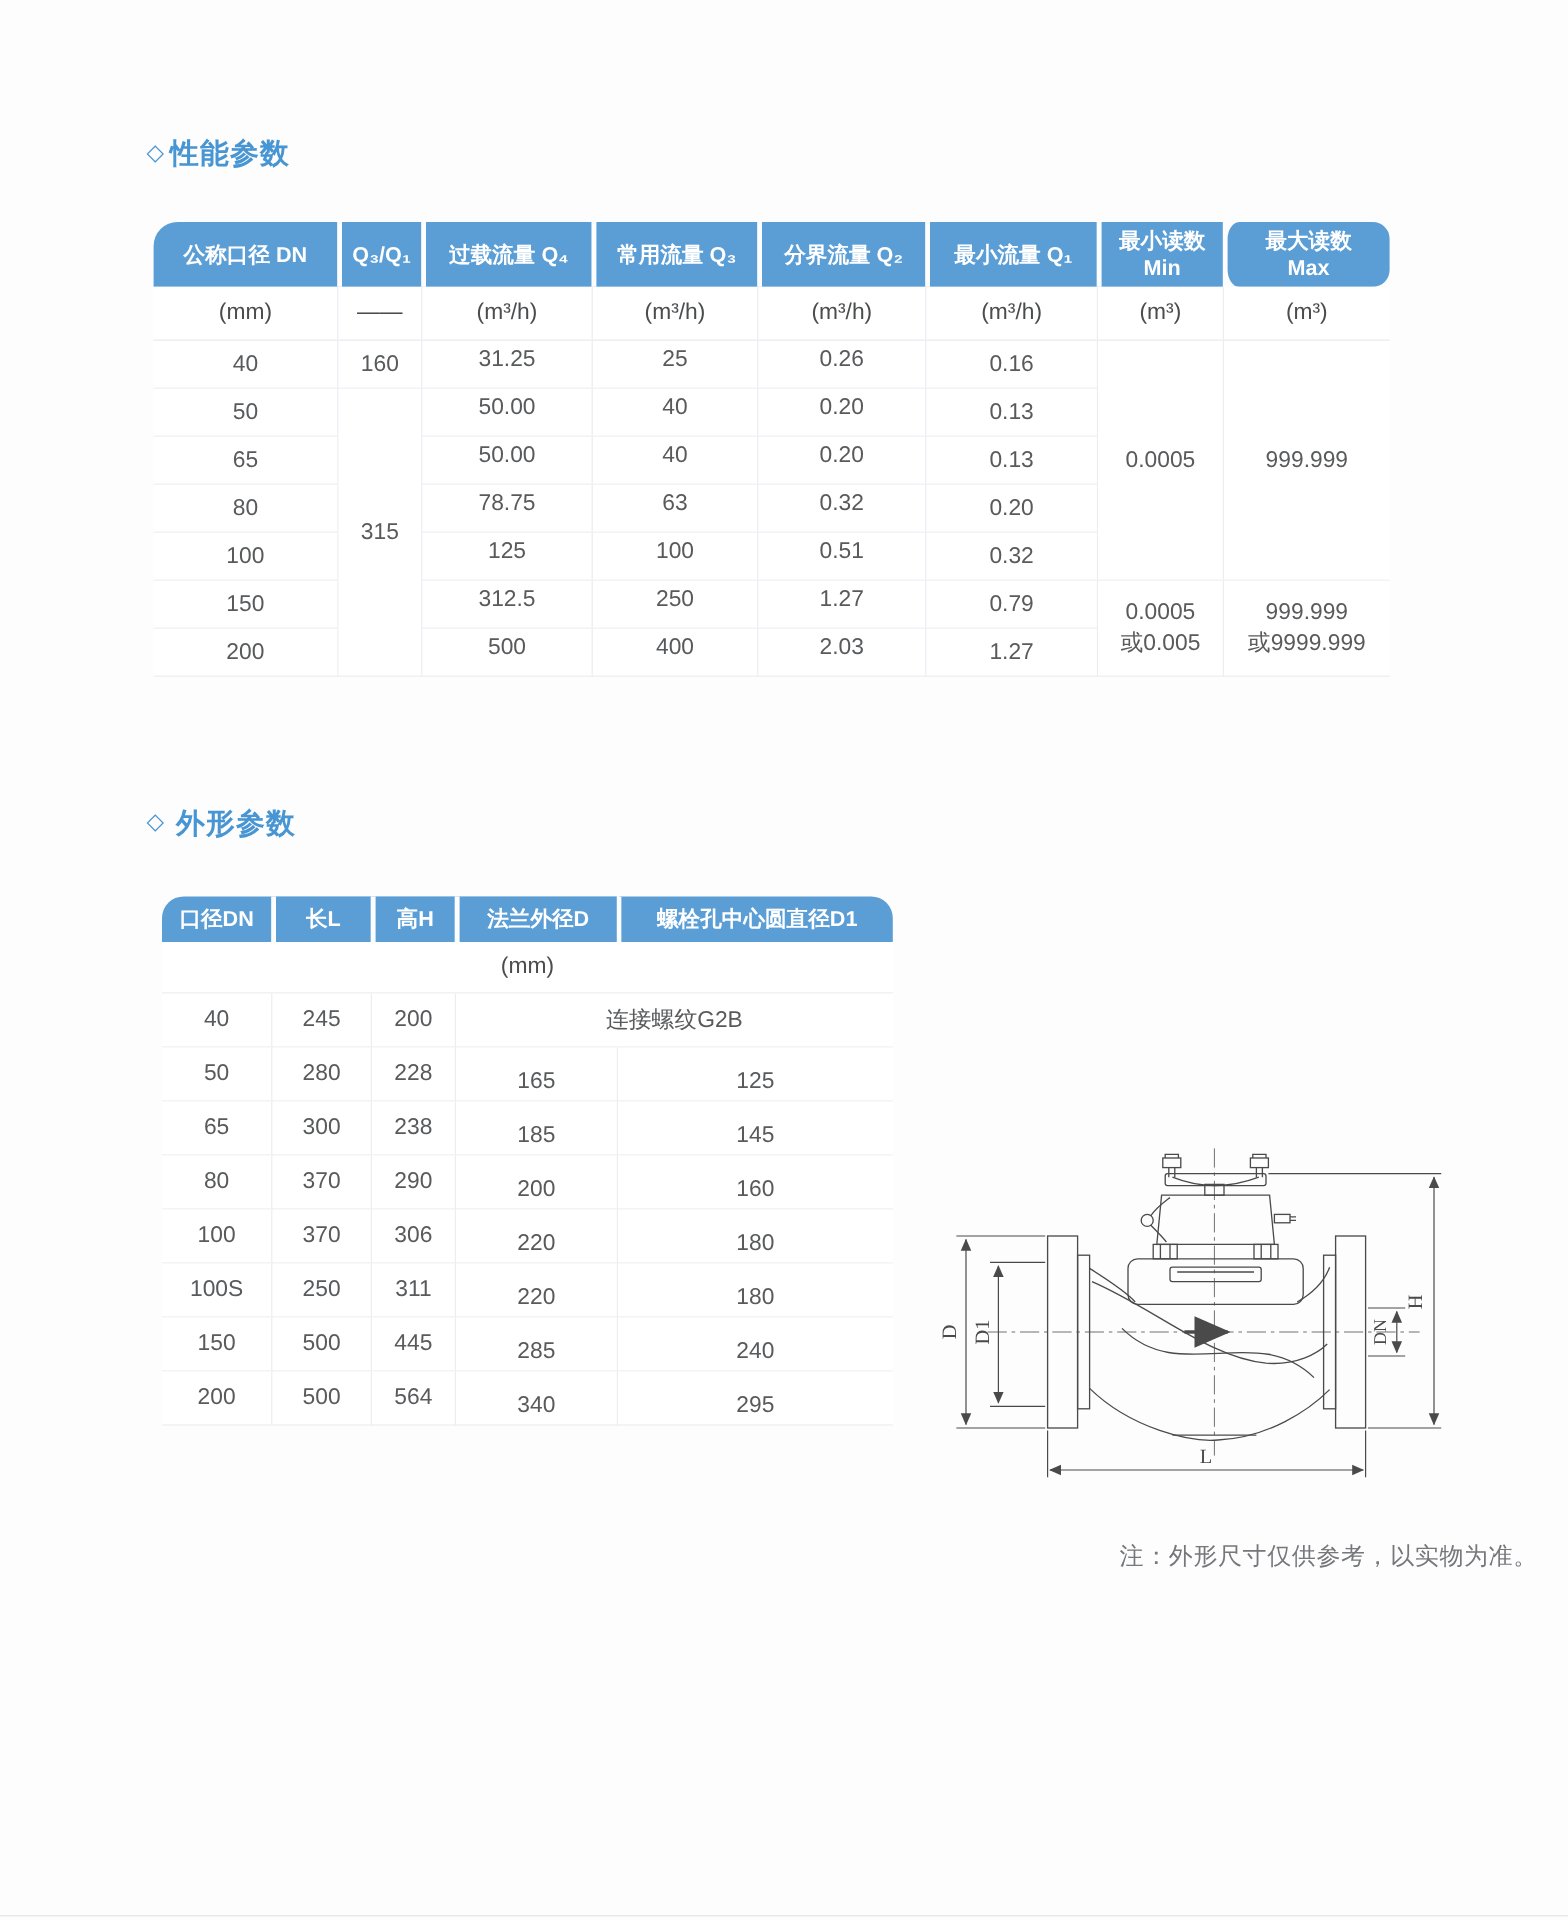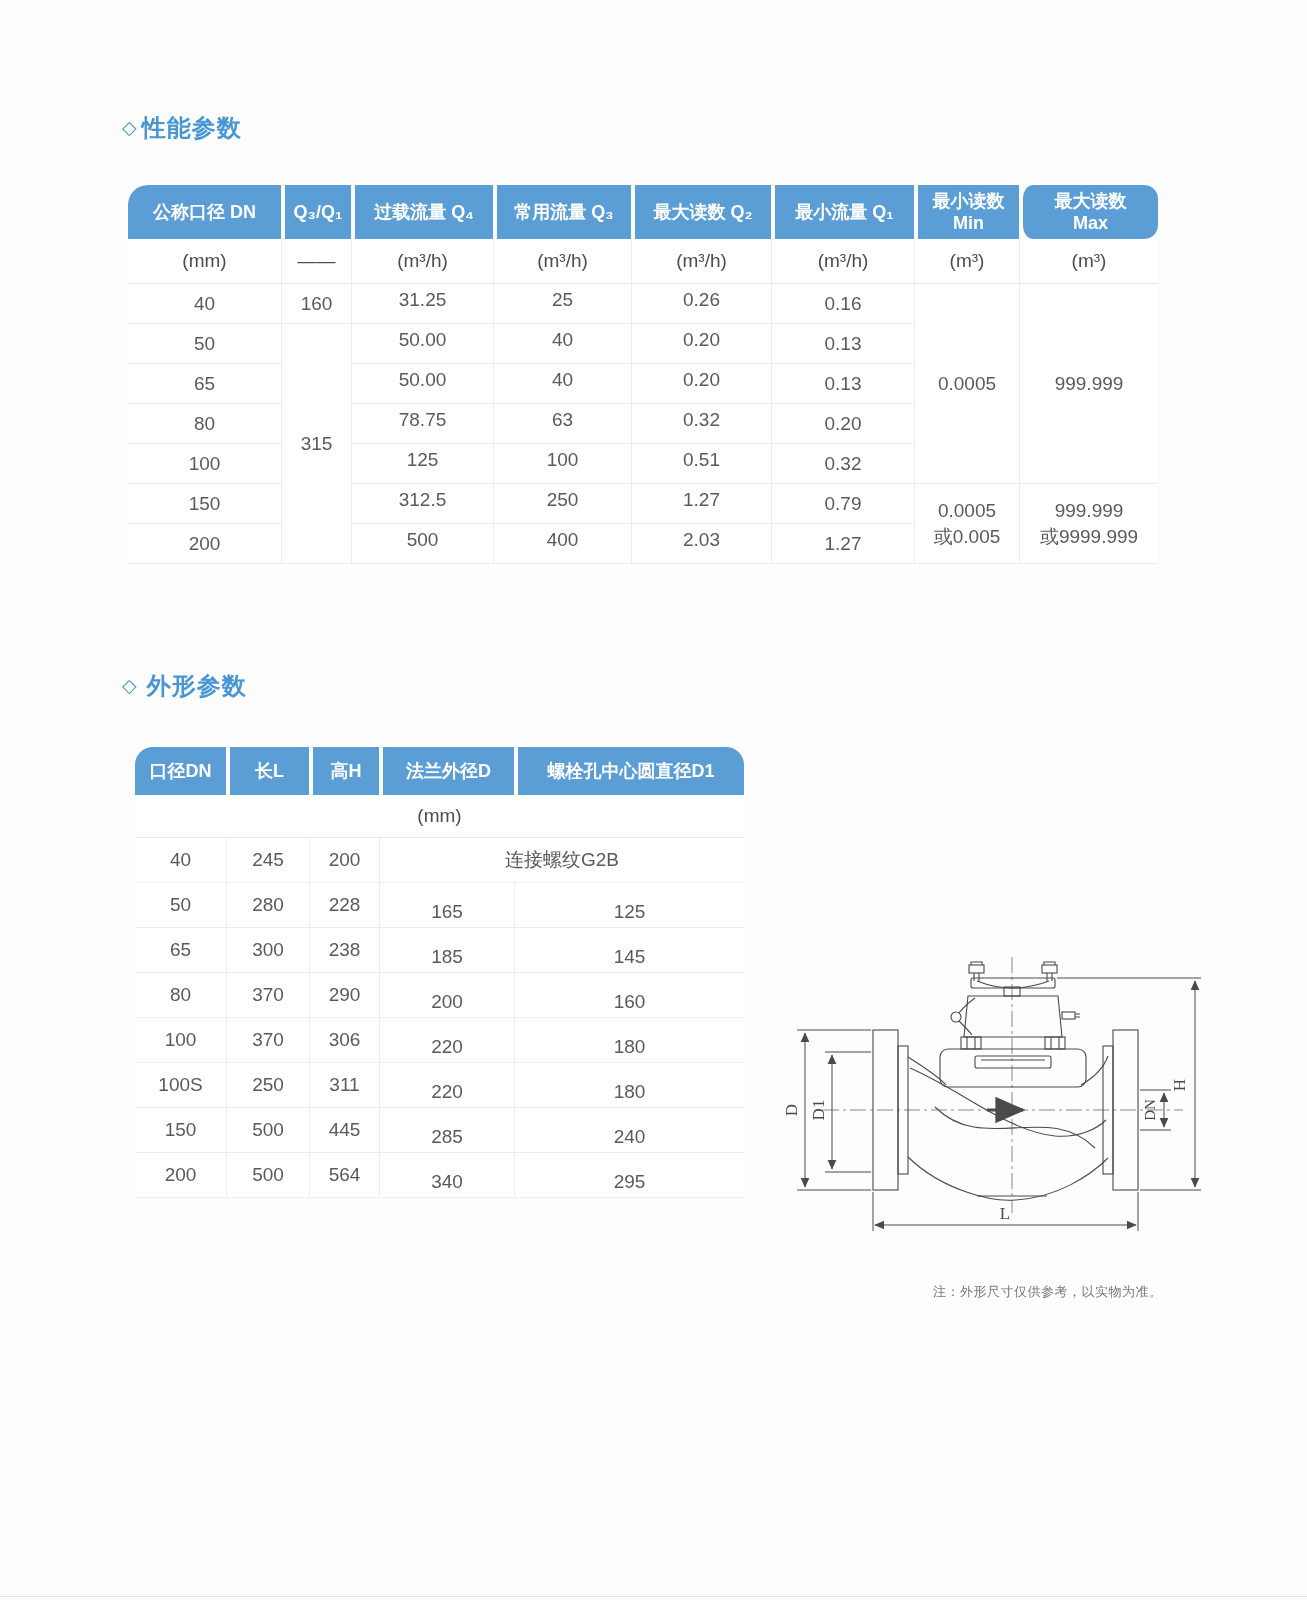--- a/index.html
+++ b/index.html
@@ -58,32 +58,32 @@
   .t1 th { height:54px; }
   .t1 th:first-child { border-top-left-radius:20px; }
   .t1 th:last-child  { border-top-right-radius:20px;border-radius:14px; }
   .t1 .units td { height:45px; color:#4b4c4e; border-bottom:1px solid #e4e6ea; }
   .t1 tbody td { height:40px; }
   .t1 td.up { padding-bottom:7px;margin-top:24px; }      
   .t1 td.two-line { line-height:1.35; }
 
   
   .t2 { position:absolute; left:135px; top:747px; width:609px; }
-  .t2 th { height:48px; }
+  .t2 th { height:38px; }
   .t2 th:first-child { border-top-left-radius:18px; }
   .t2 th:last-child  { border-top-right-radius:18px; }
   .t2 .mmrow td { height:43px; border-left:none; border-bottom:1px solid #e7e9ec; color:#4b4c4e; }
   .t2 tbody td { height:45px; }
   .t2 td.low { padding-top:14px; }
 
   
   .drawing { position:absolute; left:765px; top:905px; }
   .drawing-note {
     position:absolute; left:933px; top:1283px;
-    color:#76777a; font-size:13px; letter-spacing:0.5px;
+    color:#76777a; font-size:20px; letter-spacing:0.5px;
   }
   svg text { font-family:"Liberation Serif","DejaVu Serif",serif; }
 </style>
 </head>
 <body>
 
 <div class="page">
 
   <div class="sec-title t-one">
     <span class="marker">◇</span>
@@ -100,21 +100,21 @@
         <col style="width:143px">
         <col style="width:105px">
         <col style="width:139px">
     </colgroup>
     <thead>
       <tr>
         <th>公称口径 DN</th>
         <th>Q₃/Q₁</th>
         <th>过载流量 Q₄</th>
         <th>常用流量 Q₃</th>
-        <th>最大读数 Q₂</th>
+        <th>分界流量 Q₂</th>
         <th>最小流量 Q₁</th>
         <th>
           <div>最小读数</div>
           <div>Min</div>
         </th>
         <th>
           <div>最大读数</div>
           <div>Max</div>
         </th>
       </tr>

